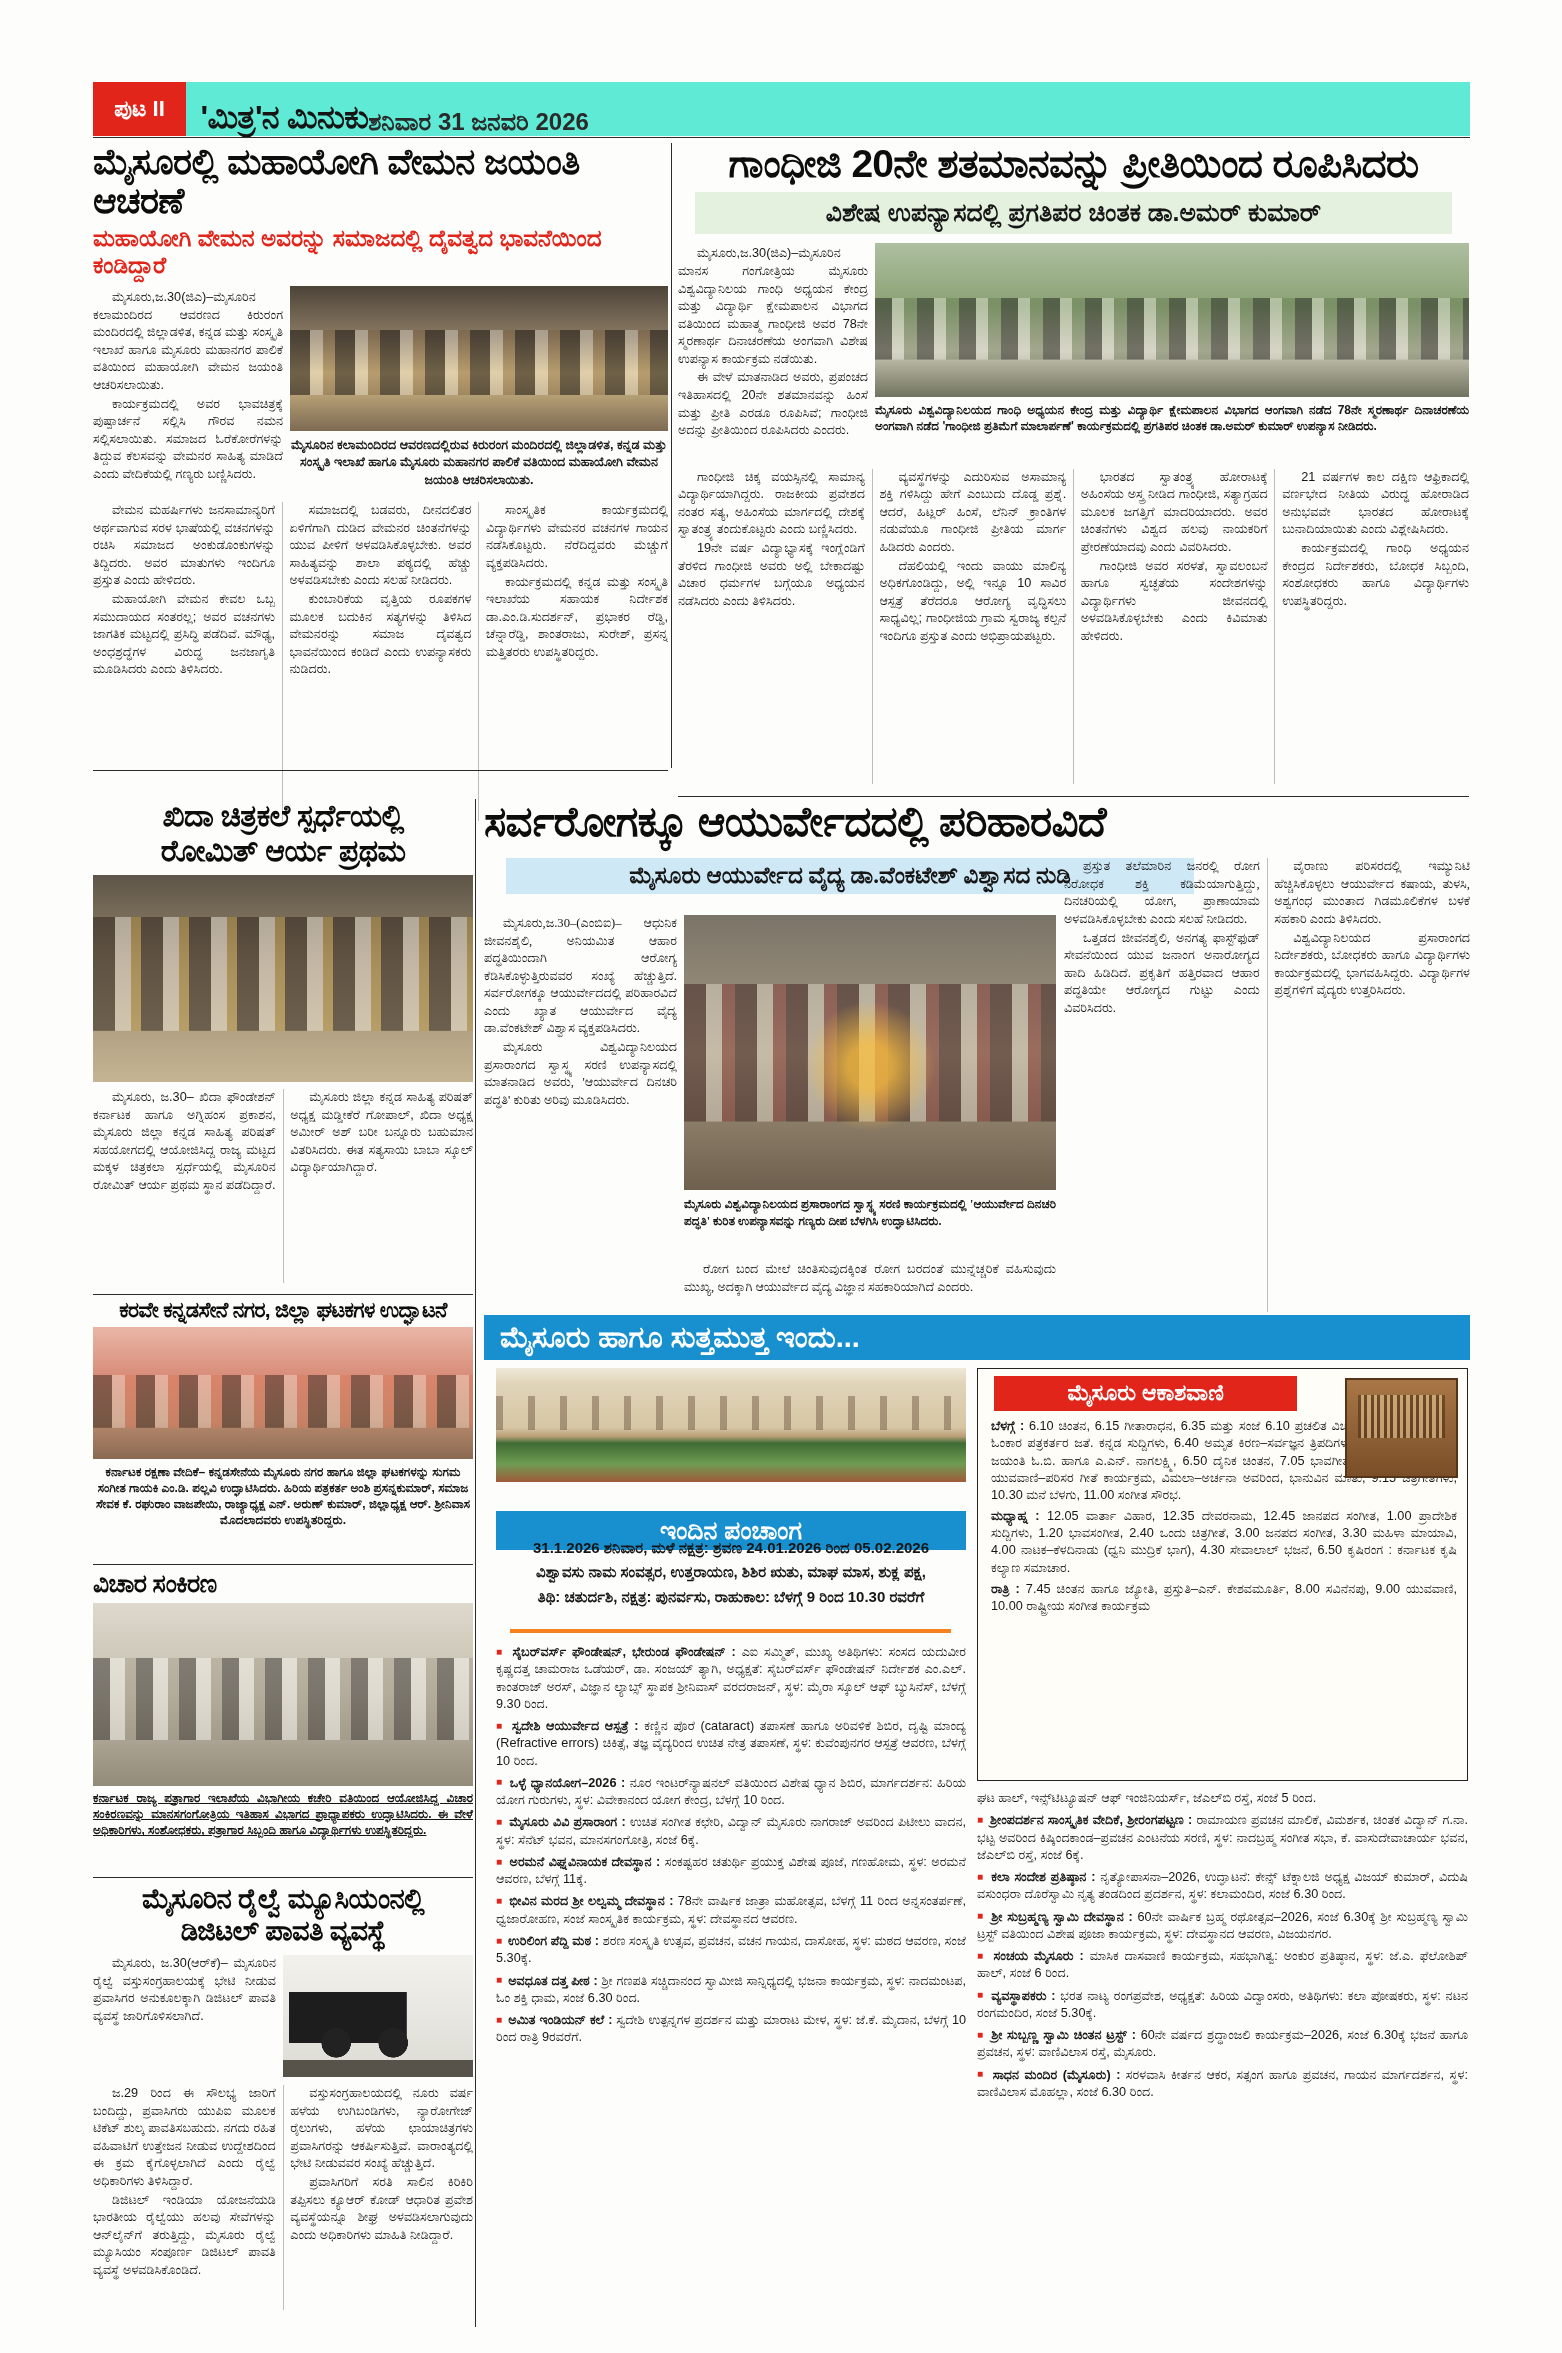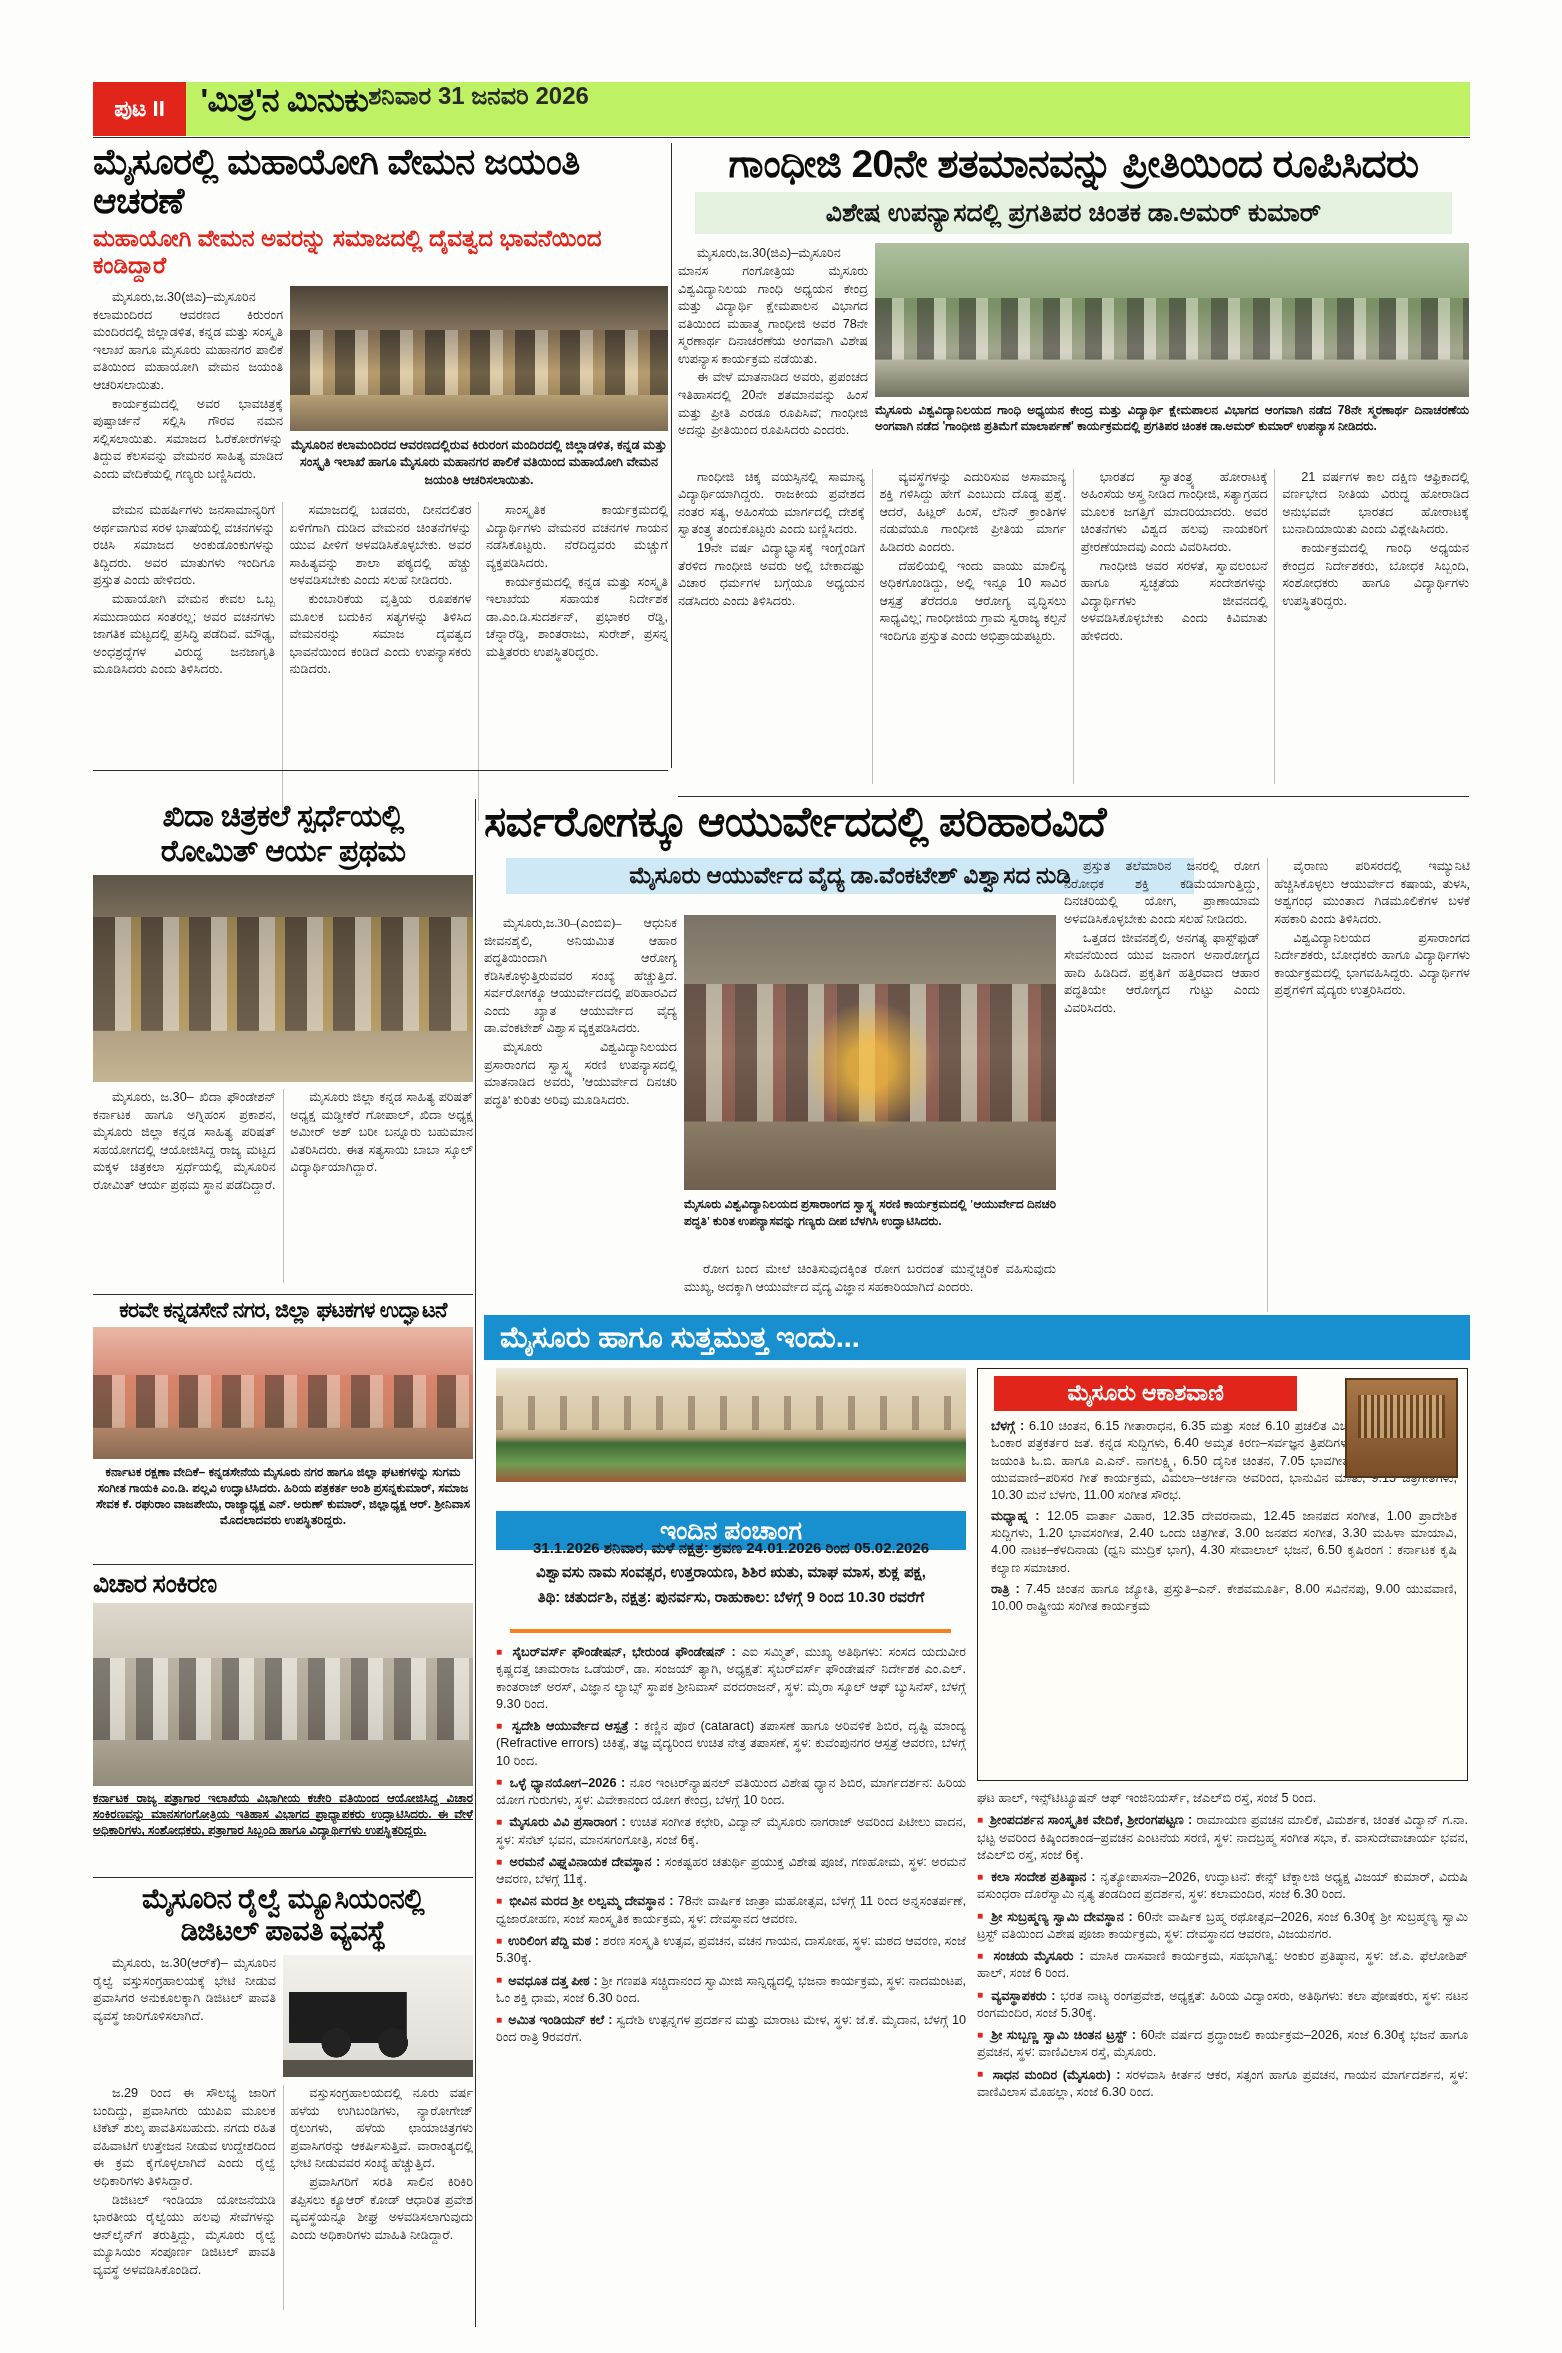--- a/index.html
+++ b/index.html
@@ -1,20 +1,20 @@
 <!DOCTYPE html>
 <html style="font-size:11.6px"><head>
 <meta charset="utf-8">
 <style>
   html,body{margin:0;padding:0;background:#e9e9e9;}
   #page{position:relative;width:1562px;height:2354px;background:#fdfdfb;margin:0 auto;
         font-family:"Liberation Sans","DejaVu Sans",sans-serif;color:#161616;overflow:hidden;}
   .abs{position:absolute;}
   
-  #masthead{left:93px;top:82px;width:1377px;height:54px;background:#bef264;display:flex;align-items:flex-start;}
+  #masthead{left:93px;top:82px;width:1377px;height:54px;background:#5eead4;display:flex;align-items:flex-end;}
   .mh-box{width:93px;height:54px;background:#e1251b;color:#fff;display:flex;align-items:center;justify-content:center;
           font-weight:bold;font-size:22px;}
   .mh-left{font-size:32px;font-weight:800;color:#151515;margin-left:14.5px;letter-spacing:-0.7px;}
   .mh-center{flex:1;text-align:center;font-size:35px;font-weight:800;color:#d9251c;}
   .mh-date{font-size:24px;font-weight:700;color:#2a2a2a;margin-right:13px;}
   .hrule{background:#2b2b2b;}
   .vrule{background:#2b2b2b;}
   
   .headline{font-weight:700;color:#0d0d0d;letter-spacing:-0.7px;line-height:1.08;}
   .subhead-red{color:#e1251b;font-weight:700;}

